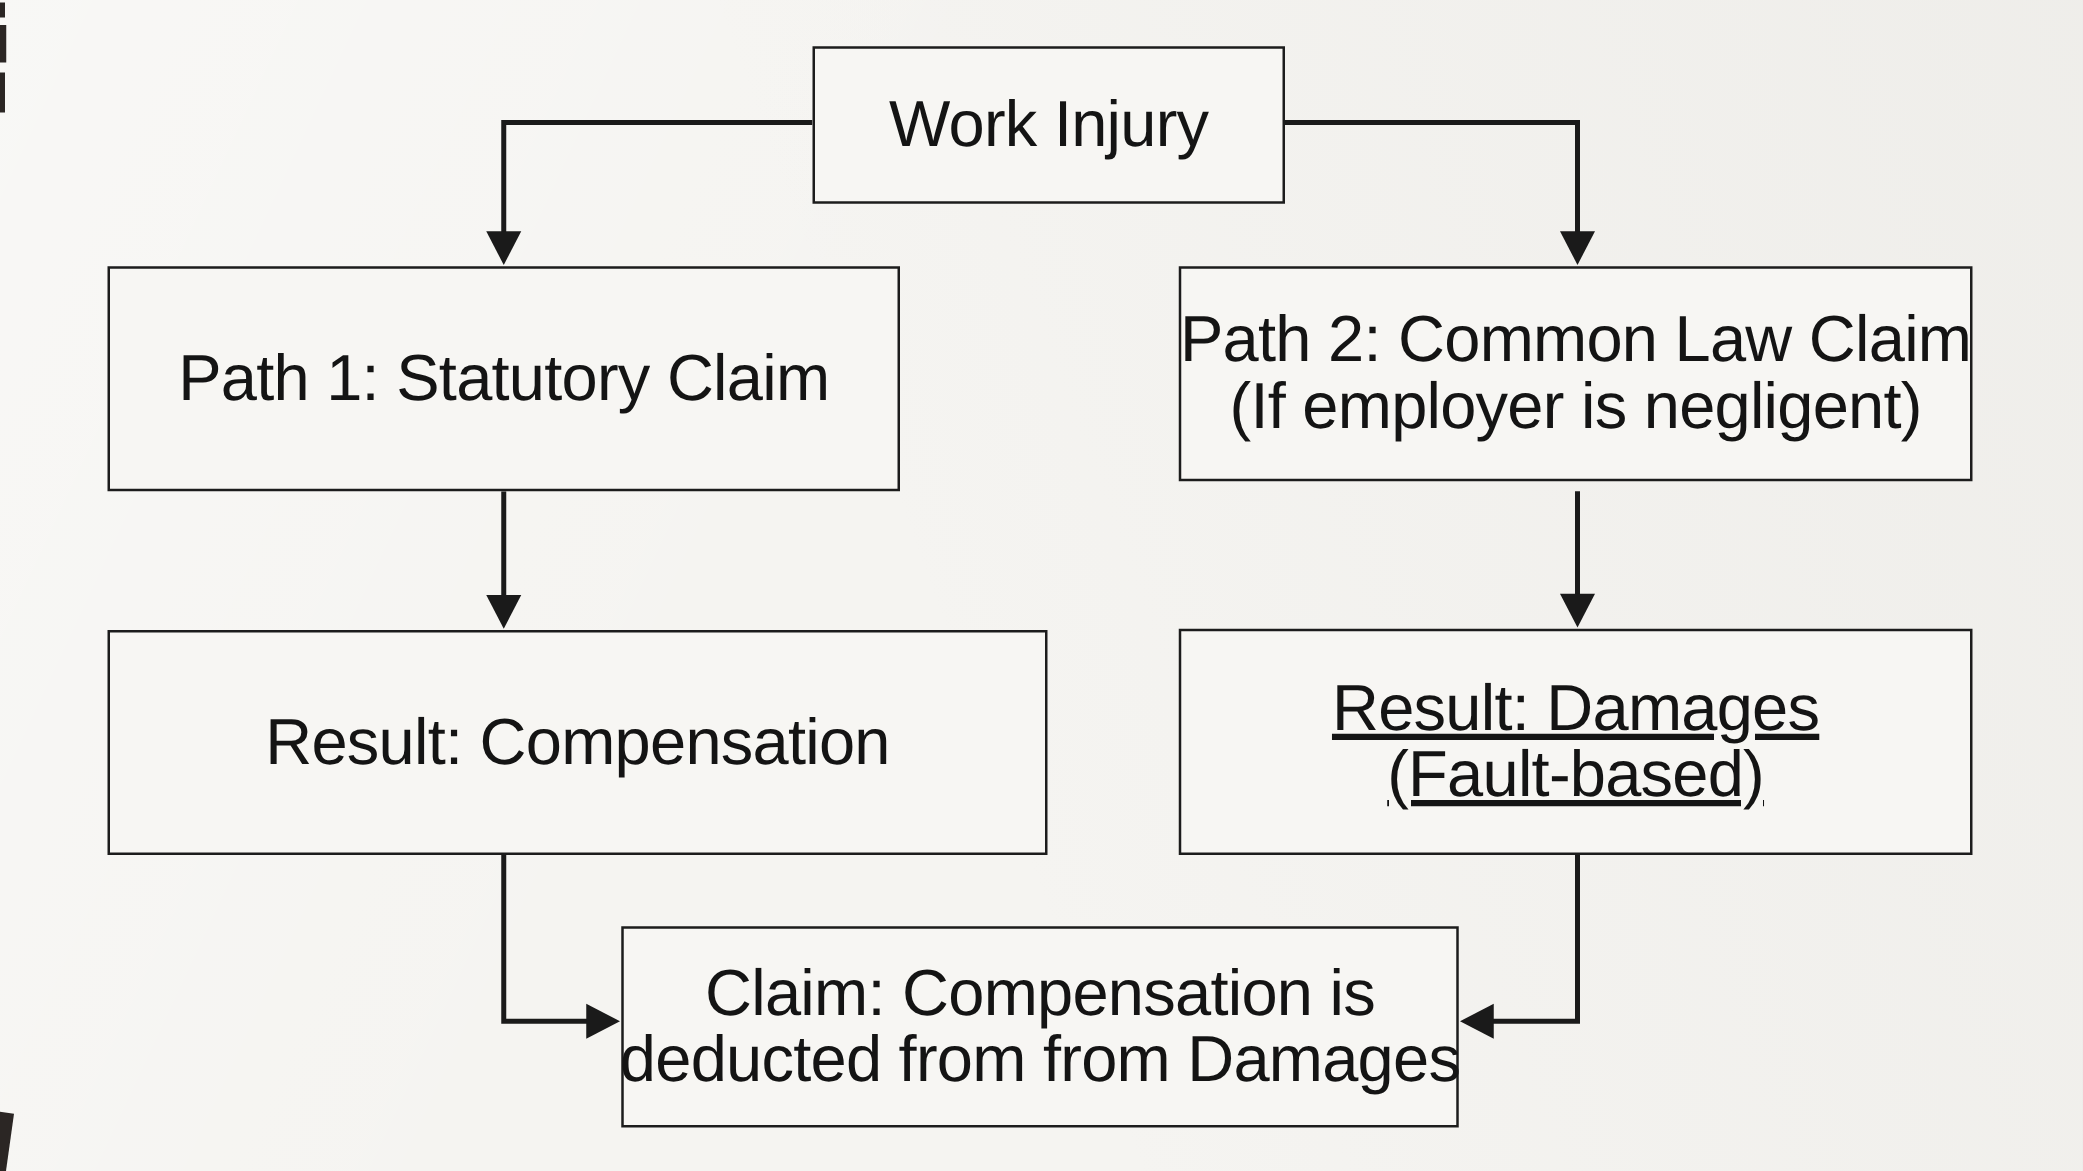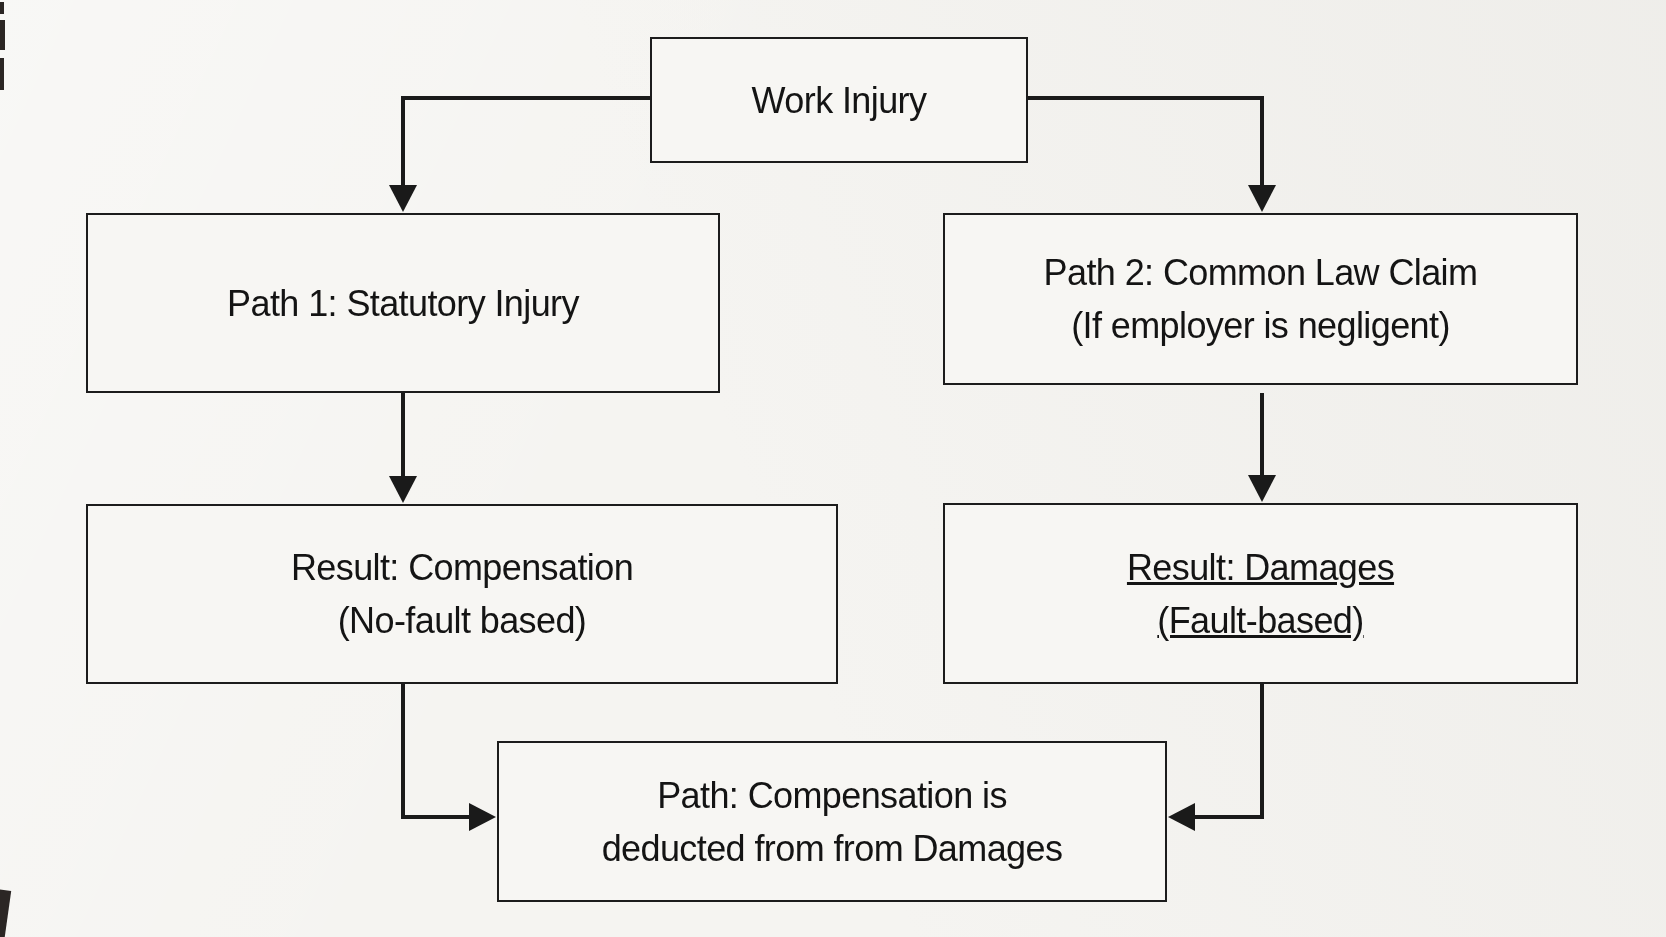--- a/index.html
+++ b/index.html
@@ -29,21 +29,21 @@
   .node {
     position: absolute;
     box-sizing: border-box;
     background: #f7f6f3;
     border: 2.5px solid #1c1c1c;
     display: flex;
     flex-direction: column;
     align-items: center;
     justify-content: center;
     text-align: center;
-    font-size: 36px;
+    font-size: 52px;
     line-height: 53px;
     letter-spacing: -0.6px;
     font-weight: 400;
     z-index: 2;
   }
   .node span { display: block; white-space: nowrap; }
 
   #node-work    { left: 650px; top: 37px;  width: 378px; height: 126px; }
   #node-path1   { left: 86px;  top: 213px; width: 634px; height: 180px; }
   #node-path2   { left: 943px; top: 213px; width: 635px; height: 172px; }
@@ -99,40 +99,39 @@
 
     <path class="edge-line" d="M 1262 684 L 1262 817 L 1191 817"></path>
     <polygon class="edge-arrow" points="1168,817 1195,803 1195,831"></polygon>
   </svg>
 
   <div class="node" id="node-work">
     <span>Work Injury</span>
   </div>
 
   <div class="node" id="node-path1">
-    <span>Path 1: Statutory Injury</span>
+    <span>Path 1: Statutory Claim</span>
   </div>
 
   <div class="node" id="node-path2">
     <span>Path 2: Common Law Claim</span>
     <span>(If employer is negligent)</span>
   </div>
 
   <div class="node" id="node-result1">
     <span>Result: Compensation</span>
-    <span>(No-fault based)</span>
   </div>
 
   <div class="node" id="node-result2">
     <span>Result: Damages</span>
     <span>(Fault-based)</span>
   </div>
 
   <div class="node" id="node-note">
-    <span>Path: Compensation is</span>
+    <span>Claim: Compensation is</span>
     <span>deducted from from Damages</span>
   </div>
 
   <div class="artifact" id="artifact-1"></div>
   <div class="artifact" id="artifact-2"></div>
   <div class="artifact" id="artifact-3"></div>
   <div class="artifact" id="artifact-4"></div>
 
 </div>
 

